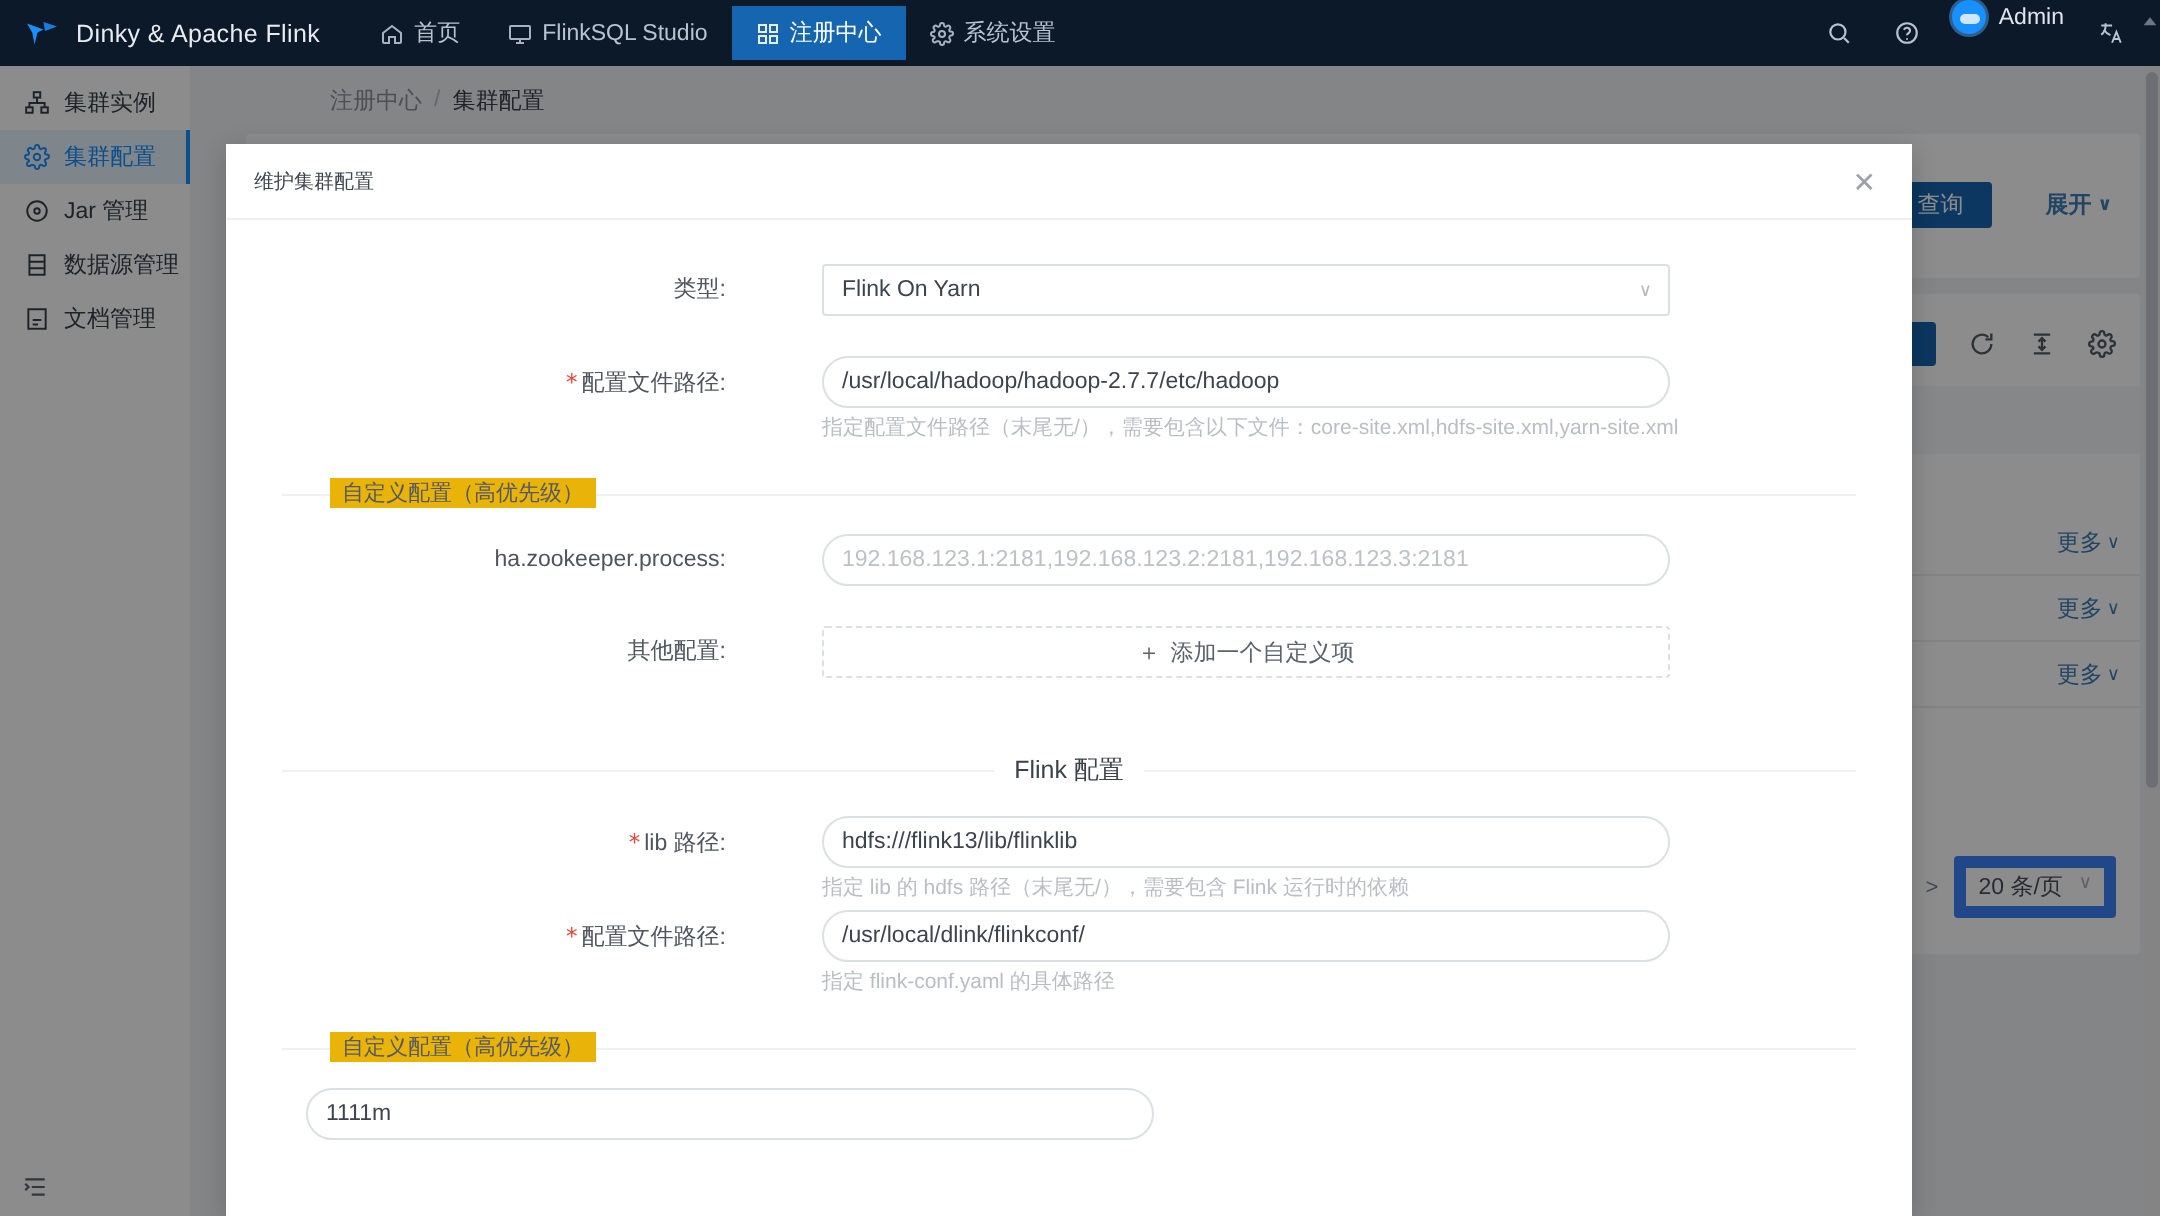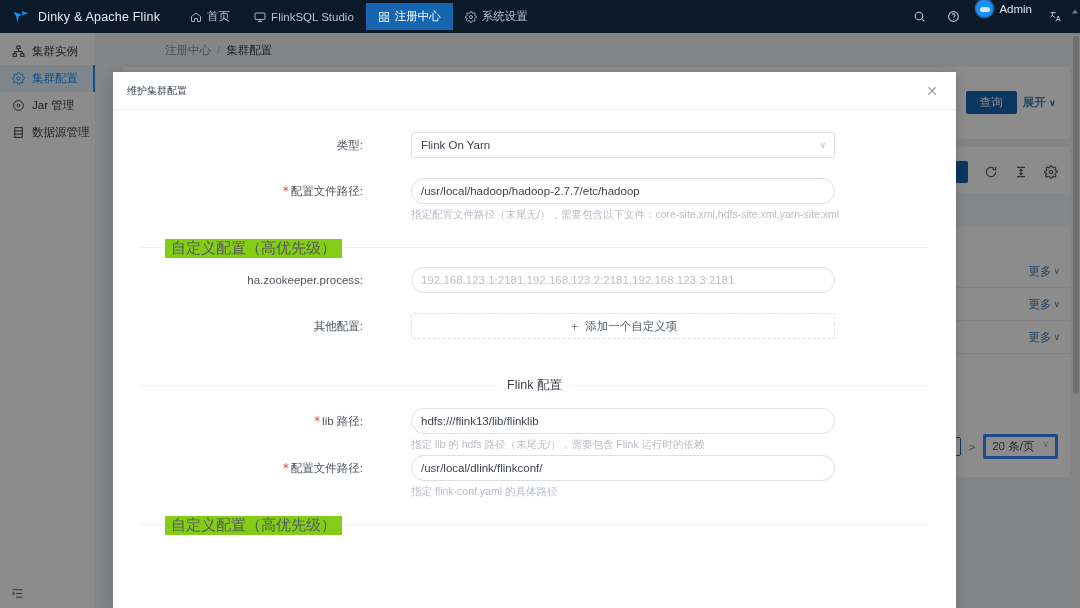--- a/index.html
+++ b/index.html
@@ -94,21 +94,21 @@
   }
   .breadcrumb .sep { margin: 0 6px; color: #b6bcc4; }
   .breadcrumb .cur { color: #3a4250; }
 
   .card {
     margin: 0 10px; background: #fff; border-radius: 2px;
   }
   .filter-card { height: 72px; position: relative; }
   .filter-actions {
     position: absolute; right: 14px; top: 24px;
-    display: flex; align-items: center; gap: 6px;
+    display: flex; align-items: center; gap: 27px;
   }
   .btn-primary {
     background: #1565b0; color: #fff; font-size: 11.5px;
     padding: 4px 14px; border-radius: 2px; cursor: pointer;
   }
   .link-blue { color: #3f7fba; font-size: 11.5px; cursor: pointer; display: flex; align-items: center; gap: 3px; font-weight: bold;}
   .chev { font-size: 9px; }
 
   .table-card { margin-top: 8px; height: 330px; position: relative; }
   .table-toolbar {
@@ -135,21 +135,21 @@
   .pager {
     position: absolute; right: 12px; bottom: 18px;
     display: flex; align-items: center; gap: 8px; font-size: 11.5px; color: #4a525c;
   }
   .pg-num {
     width: 14px; height: 19px; border: 1px solid #1565b0; border-radius: 2px;
     background:#fff;
   }
   .pg-next { color: #7c848e; font-size: 11px; cursor: pointer; }
   .pg-size {
-    border: 3px solid #3b82f6; border-radius: 2px; background: #fff;
+    border: 6px solid #3b82f6; border-radius: 2px; background: #fff;
     padding: 2px 6px; display: flex; gap: 8px; cursor: pointer;
   }
   .pg-size .chev { color: #a9b0b8; }
 
   
   .page-scroll {
     position: absolute; right: 0; top: 33px; width: 8px; height: 575px;
     background: #f0f1f3; z-index: 12;
   }
   .page-scroll .thumb {
@@ -224,22 +224,22 @@
     margin: 8px 28px 14px 28px;
   }
   .sec .line { flex: 1; height: 1px; background: #f0f1f3; }
   .sec .txt { font-size: 12.5px; color: #3b424a; white-space: nowrap; }
 
   
   .fset {
     margin: 4px 28px 12px 28px; position: relative; height: 16px;
   }
   .fset .lgd {
-    position: absolute; left: 24px; top: 0; background: #84cc16;
-    padding: 0 6px; font-size: 15px; color: #535a63; white-space: nowrap;
+    position: absolute; left: 24px; top: 0; background: #eab308;
+    padding: 0 6px; font-size: 11px; color: #535a63; white-space: nowrap;
   }
   .fset .ln {
     position: absolute; left: 0; right: 0; top: 8px; height: 1px; background: #f0f1f3;
   }
   .spacer10 { height: 10px; }
   .spacer16 { height: 16px; }
 </style>
 </head>
 <body>
 
@@ -359,20 +359,29 @@
     </div>
     <div class="side-item">
       <span class="side-ico">
         <svg viewBox="0 0 24 24" fill="none" stroke="currentColor" stroke-width="1.8">
             <rect x="5" y="3" width="14" height="18"></rect>
             <path d="M5 9h14M5 15h14"></path>
           </svg>
       </span>
       <span>数据源管理</span>
     </div>
+    <div class="side-item">
+      <span class="side-ico">
+        <svg viewBox="0 0 24 24" fill="none" stroke="currentColor" stroke-width="1.8">
+            <rect x="4" y="3" width="16" height="18"></rect>
+            <path d="M8 13h8M8 17h5"></path>
+          </svg>
+      </span>
+      <span>文档管理</span>
+    </div>
 
     <div class="side-bottom">
       <svg viewBox="0 0 24 24" fill="none" stroke="currentColor" stroke-width="2">
         <path d="M3 5h18M9 12h12M9 19h12M3 9l3 3-3 3"></path>
       </svg>
     </div>
   </div>
 
   <div class="page">
     <div class="breadcrumb">
@@ -537,18 +546,21 @@
       </div>
 
       <div class="spacer10"></div>
 
       <div class="fset">
         <div class="ln"></div>
         <div class="lgd">自定义配置（高优先级）</div>
       </div>
 
       <div class="frow">
+        <div class="fctrl">
+          <div class="inp">1111m</div>
+        </div>
       </div>
 
     </div>
   </div>
 
 </div>
 
 </body></html>

